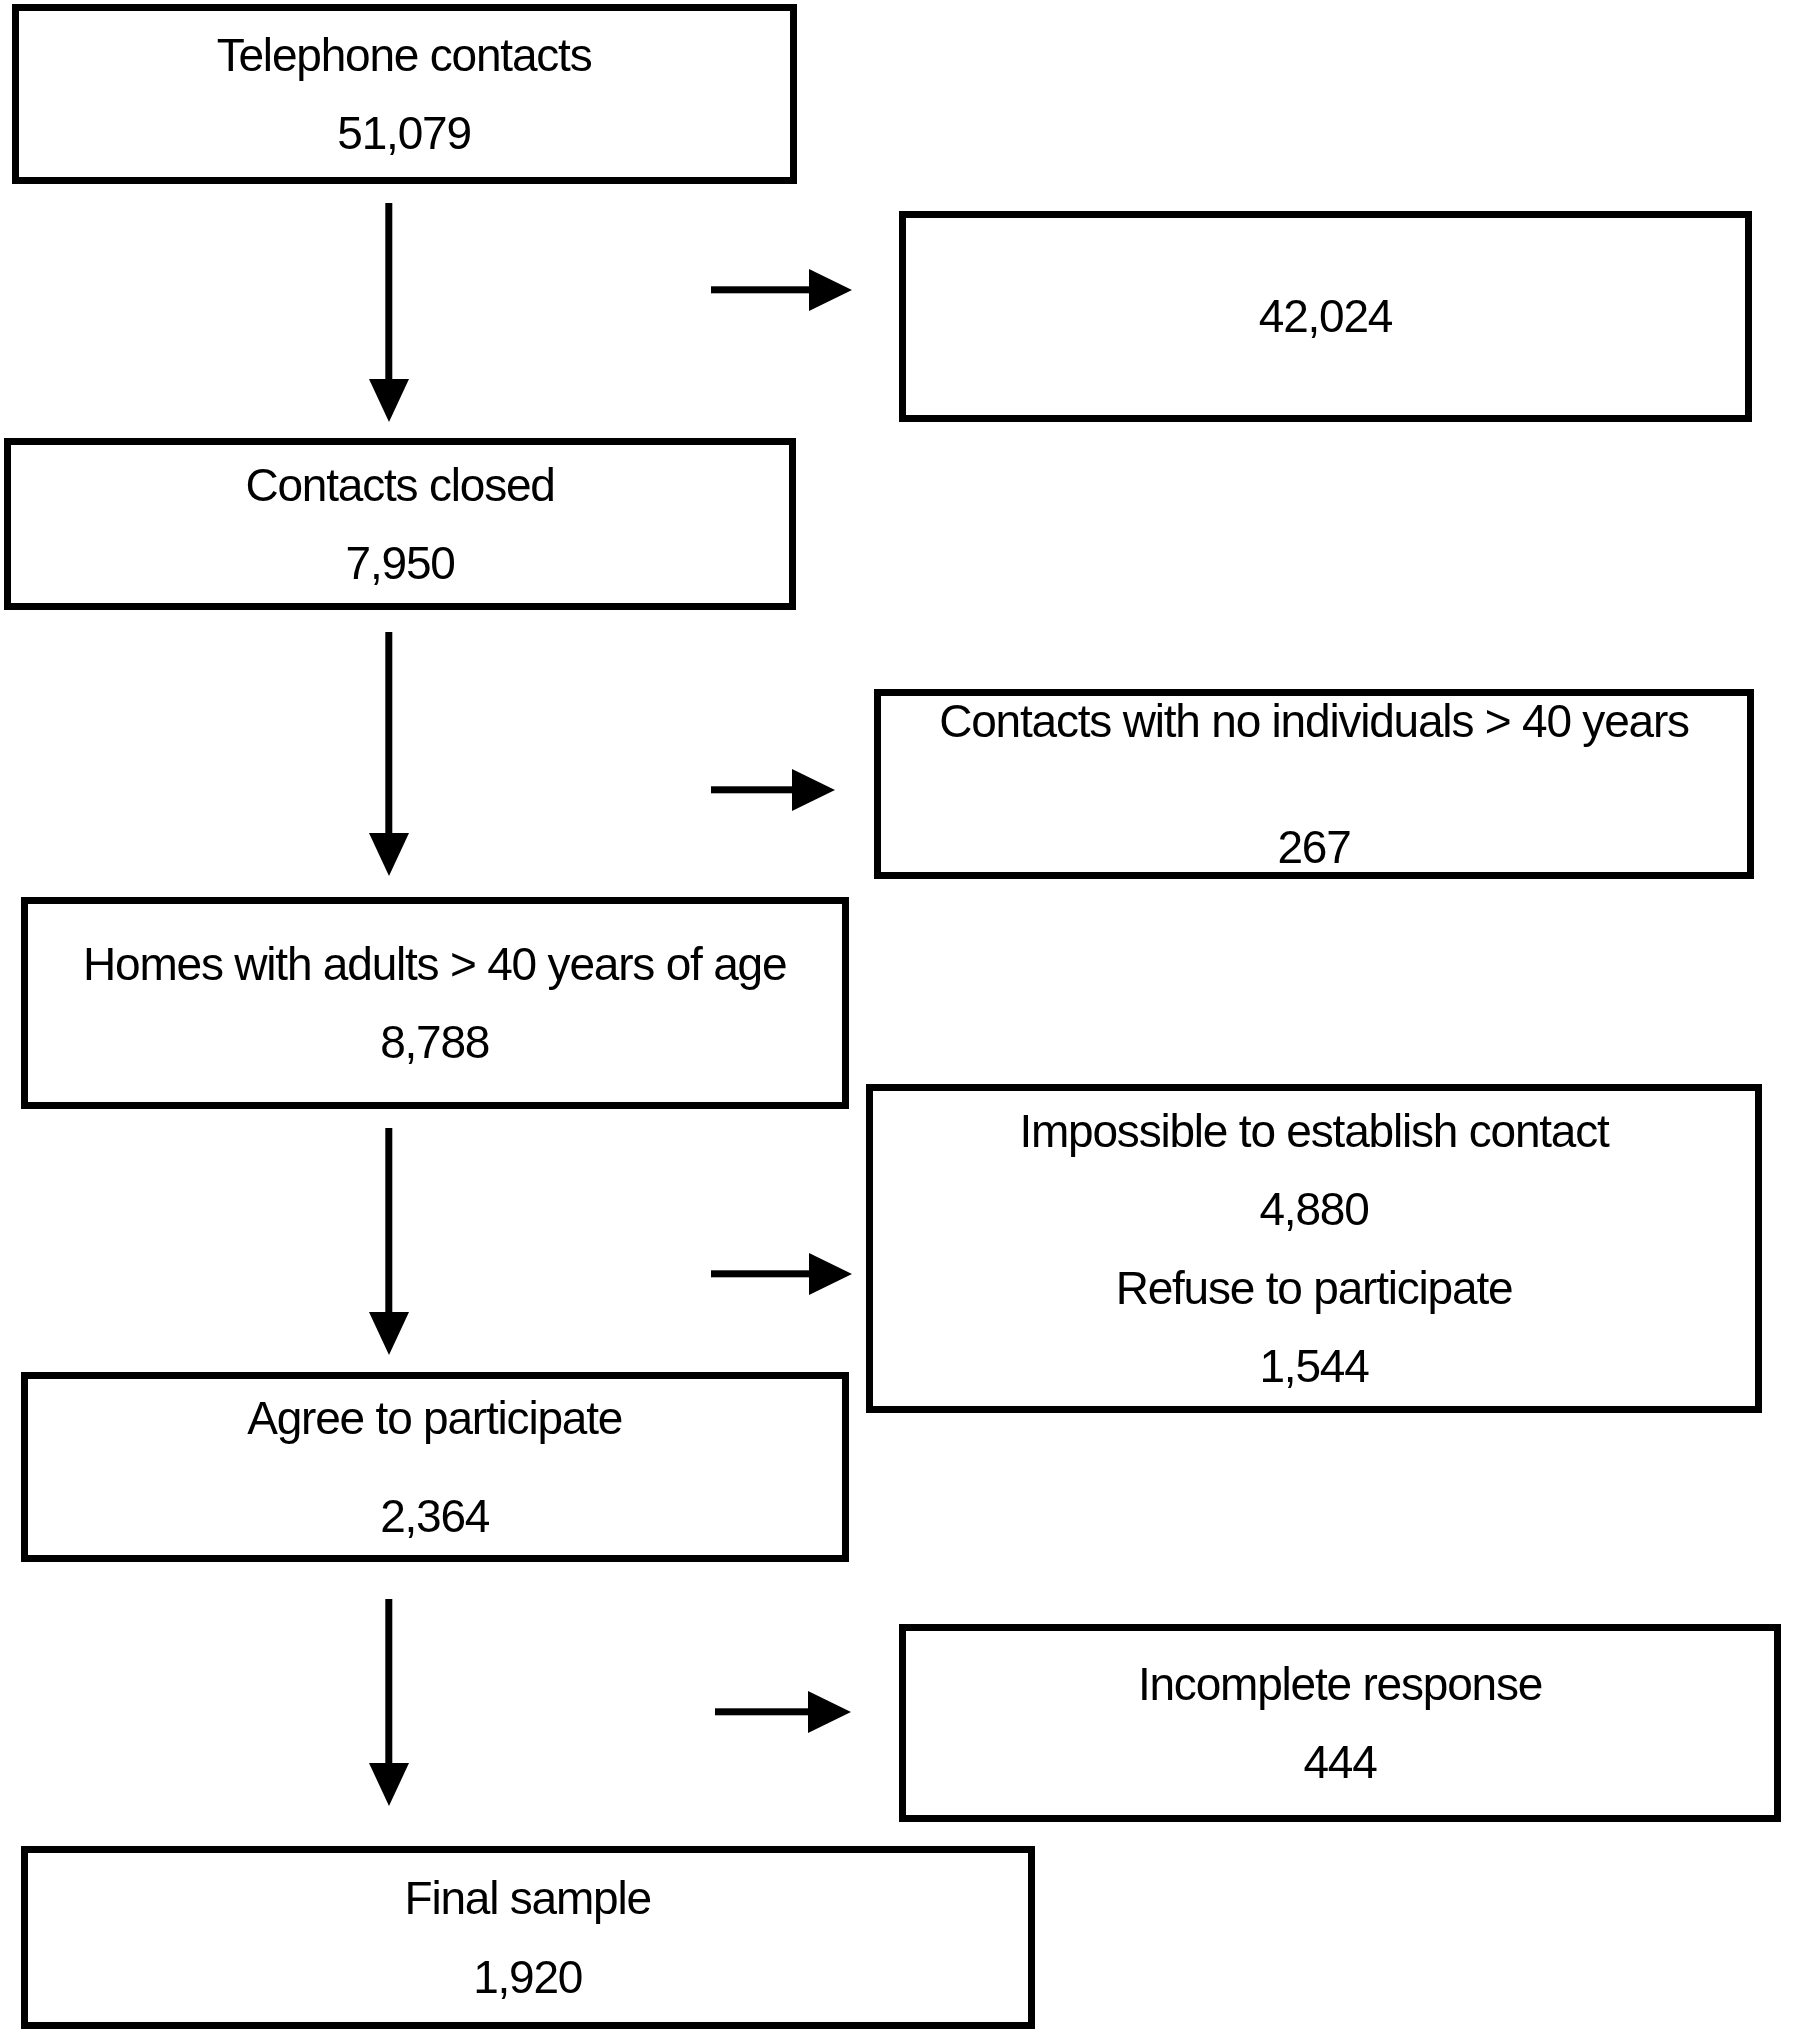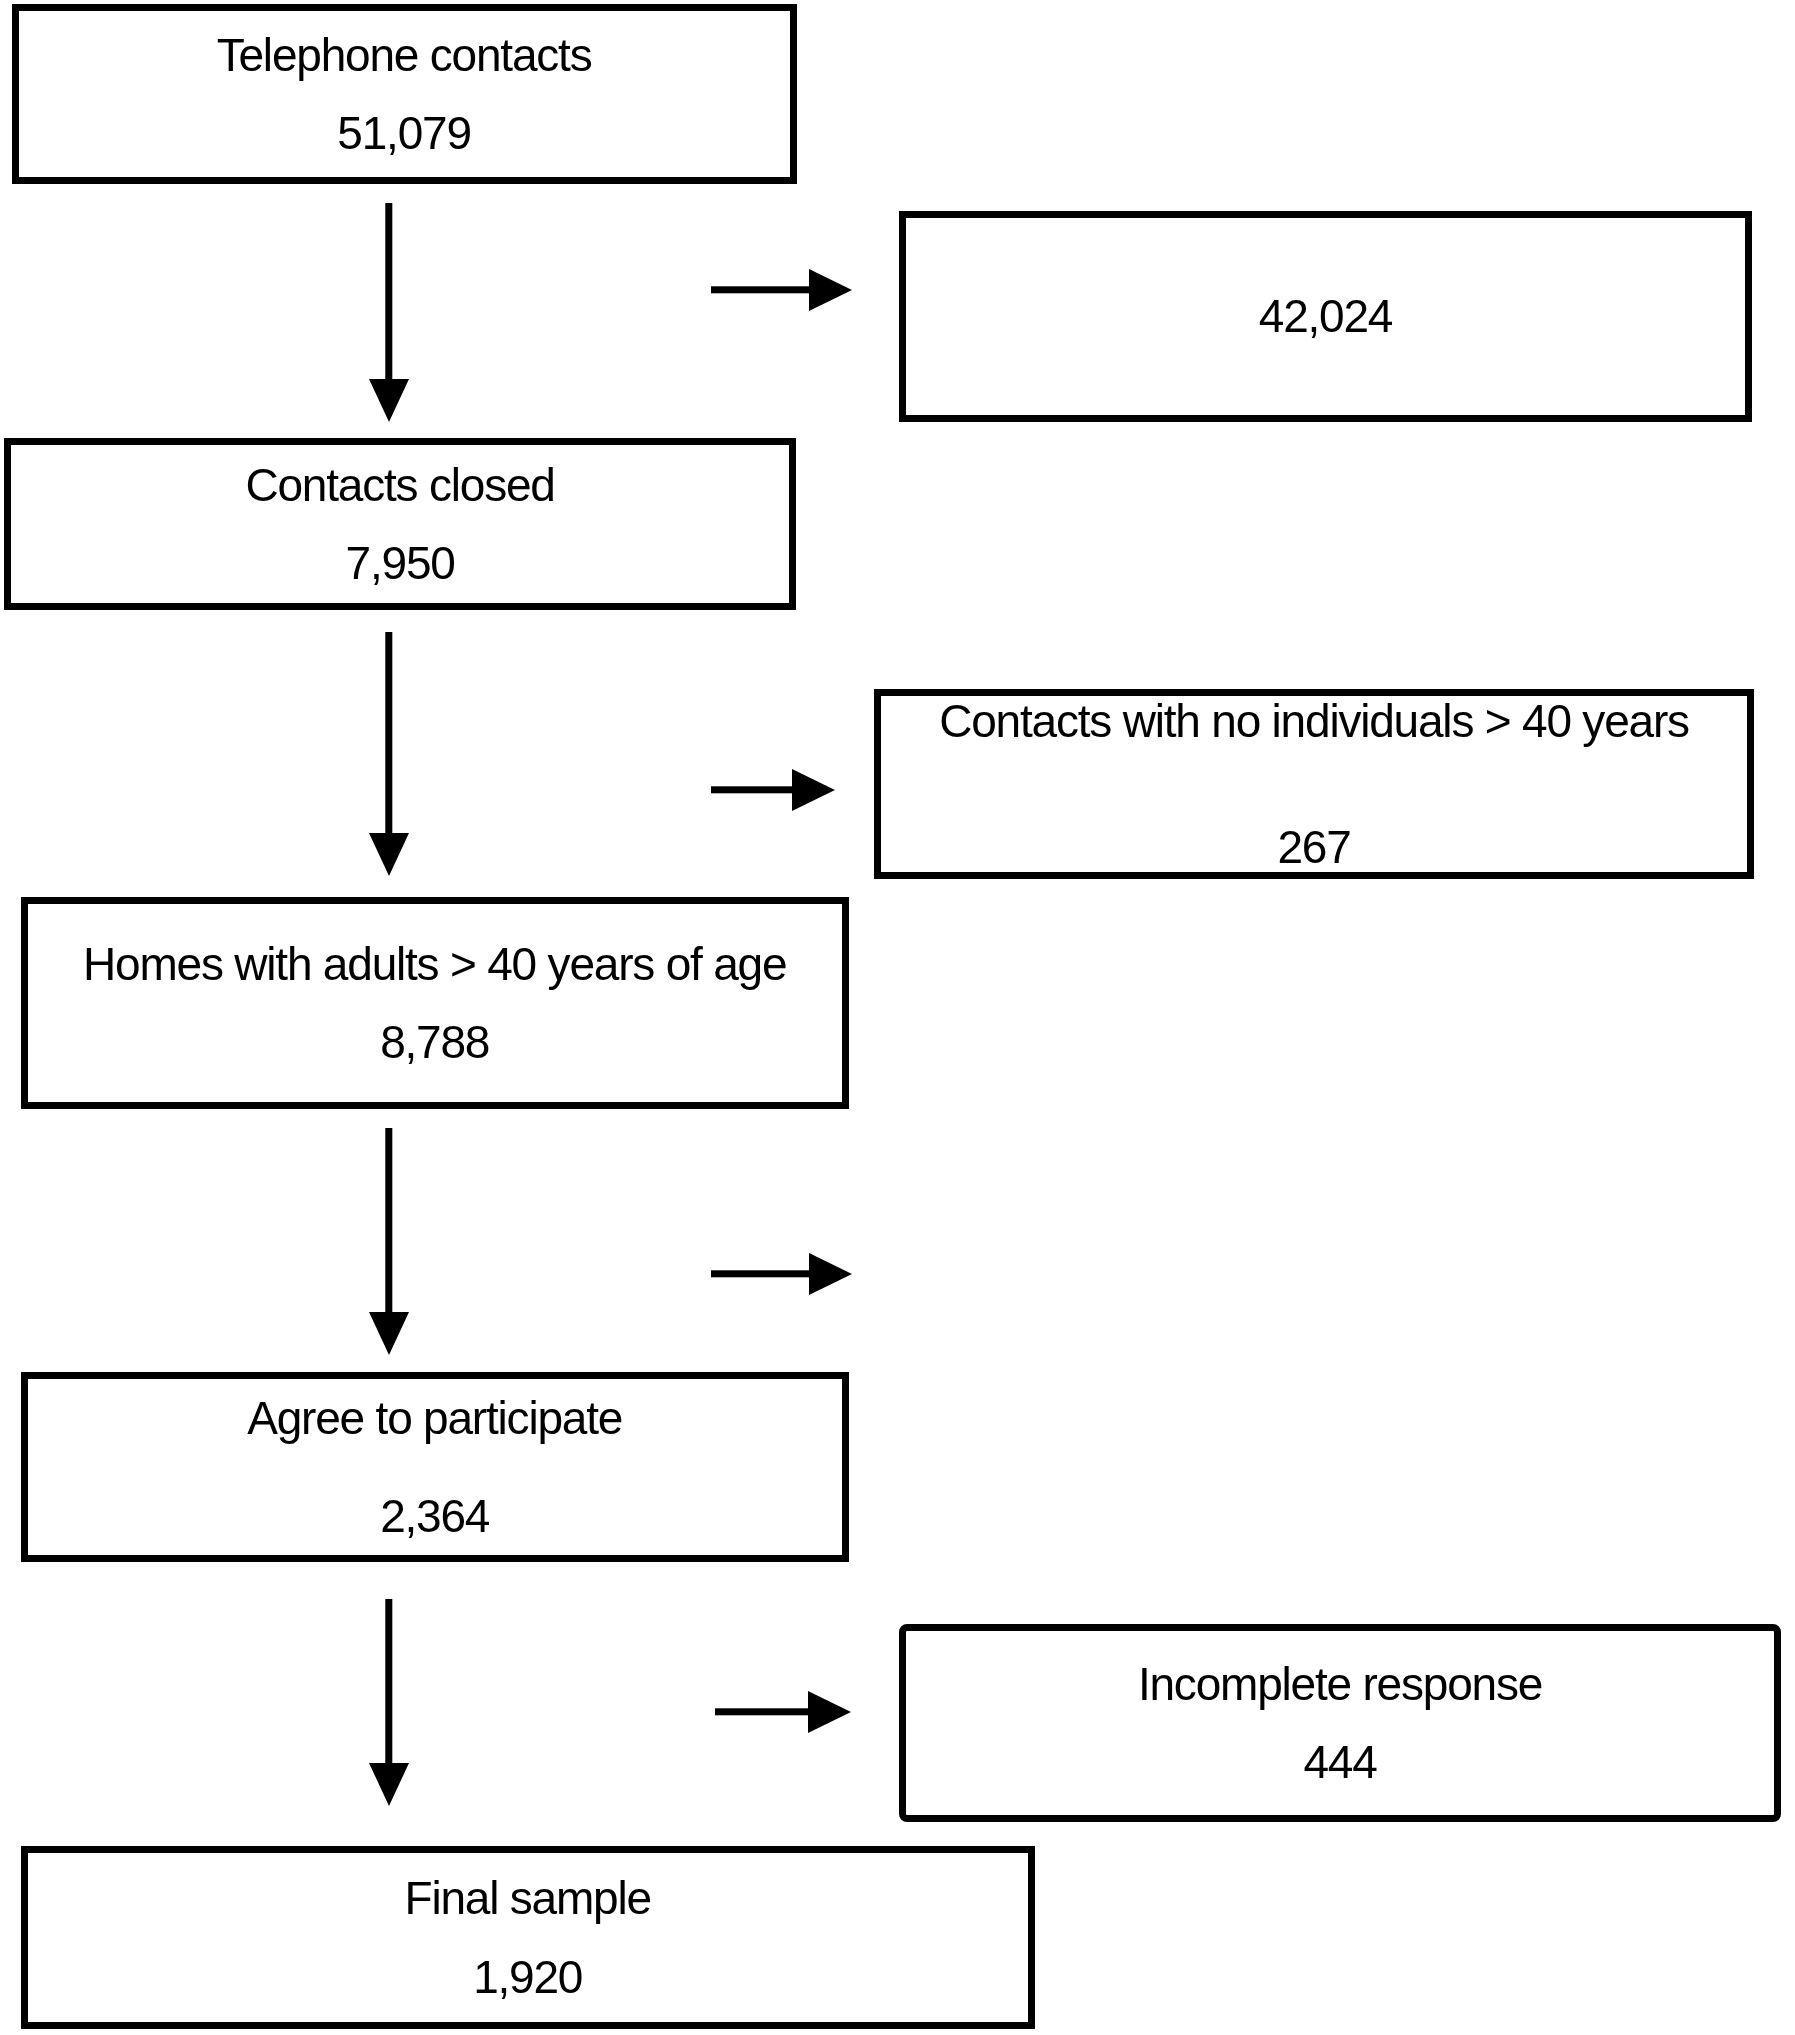--- a/index.html
+++ b/index.html
@@ -27,21 +27,21 @@
   .b-l1{left:11.6px;  top:4.1px;    width:785px;  height:180px;}
   .b-l2{left:4.1px;   top:438px;  width:792px;  height:172px;}
   .b-l3{left:20.7px;  top:897px; width:828px; height:212px;}
   .b-l4{left:20.7px;  top:1372px; width:828px; height:190px;gap:20px;}
   .b-l5{left:20.7px;  top:1846px; width:1014px; height:183px;}
 
   
   .b-r1{left:899px;top:211px;  width:853px; height:211px;}
   .b-r2{left:874px;top:689px;  width:880px; height:190px;gap:48px;}
   .b-r3{left:866px;top:1084px; width:896px; height:329px;}
-  .b-r4{left:899px;top:1624px; width:882px; height:198px;border-radius:8px;}
+  .b-r4{left:899px;top:1624px; width:882px; height:198px;}
 
   
   .varrow{position:absolute;width:53px;}
   .varrow .shaft{
     position:absolute;left:50%;transform:translateX(-50%);
     top:0;width:7.4px;height:calc(100% - 43px);background:#000;
   }
   .varrow .head{
     position:absolute;bottom:0;left:50%;transform:translateX(-50%);
     width:0;height:0;
@@ -104,20 +104,26 @@
 
   <div class="box b-r1">
     <div>42,024</div>
   </div>
 
   <div class="box b-r2">
     <div>Contacts with no individuals &gt; 40 years</div>
     <div>267</div>
   </div>
 
+  <div class="box b-r3">
+    <div>Impossible to establish contact</div>
+    <div>4,880</div>
+    <div>Refuse to participate</div>
+    <div>1,544</div>
+  </div>
 
   <div class="box b-r4">
     <div>Incomplete response</div>
     <div>444</div>
   </div>
 
   <div class="varrow va1">
     <div class="shaft"></div>
     <div class="head"></div>
   </div>

